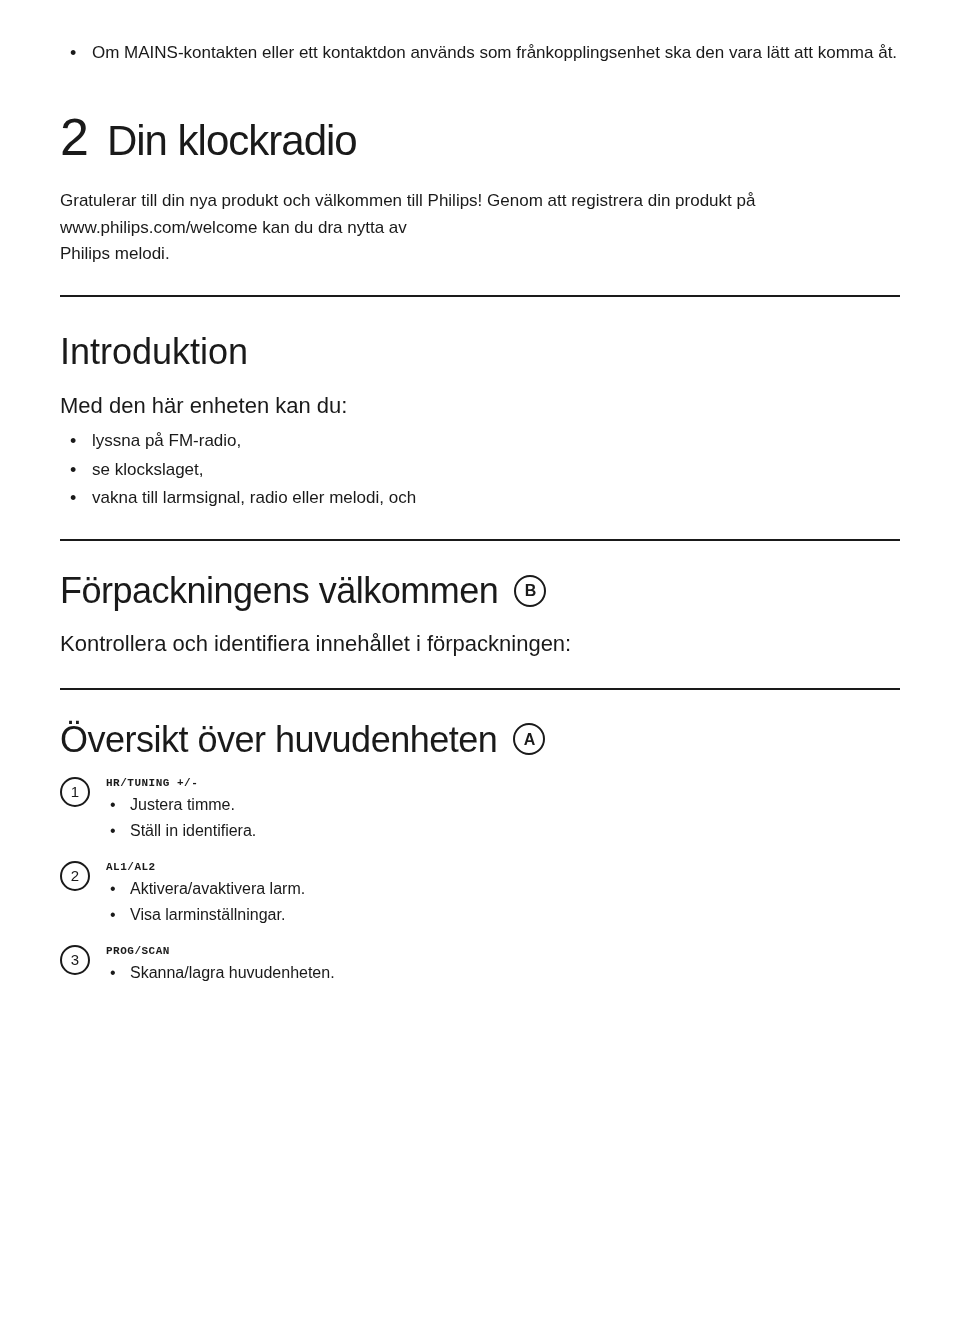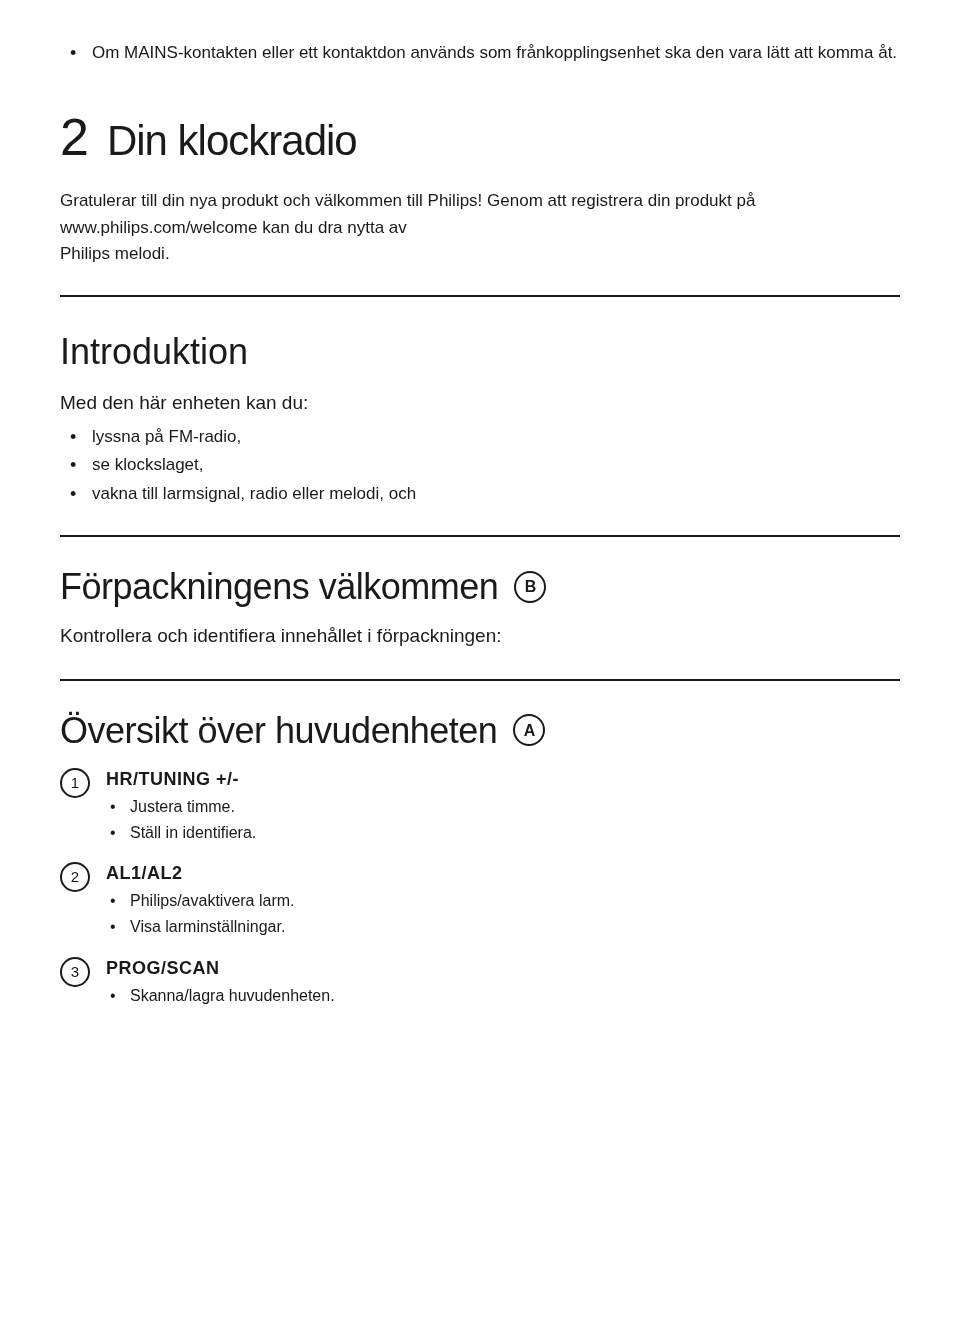--- a/index.html
+++ b/index.html
@@ -73,21 +73,21 @@
       border-radius: 50%;
       border: 2px solid #1a1a1a;
       font-size: 16px;
       font-weight: 600;
       color: #1a1a1a;
       flex-shrink: 0;
       margin-left: 4px;
     }
 
     .section-subtitle {
-      font-size: 19px;
+      font-size: 22px;
       color: #1a1a1a;
       margin-bottom: 6px;
     }
 
     .bullet-list {
       list-style: none;
       margin-left: 10px;
       margin-bottom: 10px;
     }
 
@@ -129,25 +129,26 @@
       color: #1a1a1a;
       flex-shrink: 0;
       margin-top: 2px;
     }
 
     .numbered-item-content {
       flex: 1;
     }
 
     .numbered-item-title {
-      font-size: 18px;
+      font-size: 11px;
       font-weight: 700;
       color: #1a1a1a;
       margin-bottom: 2px;
       letter-spacing: 0.5px;
+      font-family: Liberation Mono, monospace;
     }
 
     .sub-bullet-list {
       list-style: none;
       margin-left: 4px;
     }
 
     .sub-bullet-list li {
       position: relative;
       padding-left: 20px;
@@ -238,21 +239,21 @@
     </div>
   </div>
 
   <div class="numbered-item">
     <span class="numbered-circle">
       <span>2</span>
     </span>
     <div class="numbered-item-content">
       <div class="numbered-item-title">AL1/AL2</div>
       <ul class="sub-bullet-list">
-        <li><span>Philips/avaktivera larm.</span></li>
+        <li><span>Aktivera/avaktivera larm.</span></li>
         <li><span>Visa larminställningar.</span></li>
       </ul>
     </div>
   </div>
 
   <div class="numbered-item">
     <span class="numbered-circle">
       <span>3</span>
     </span>
     <div class="numbered-item-content">

